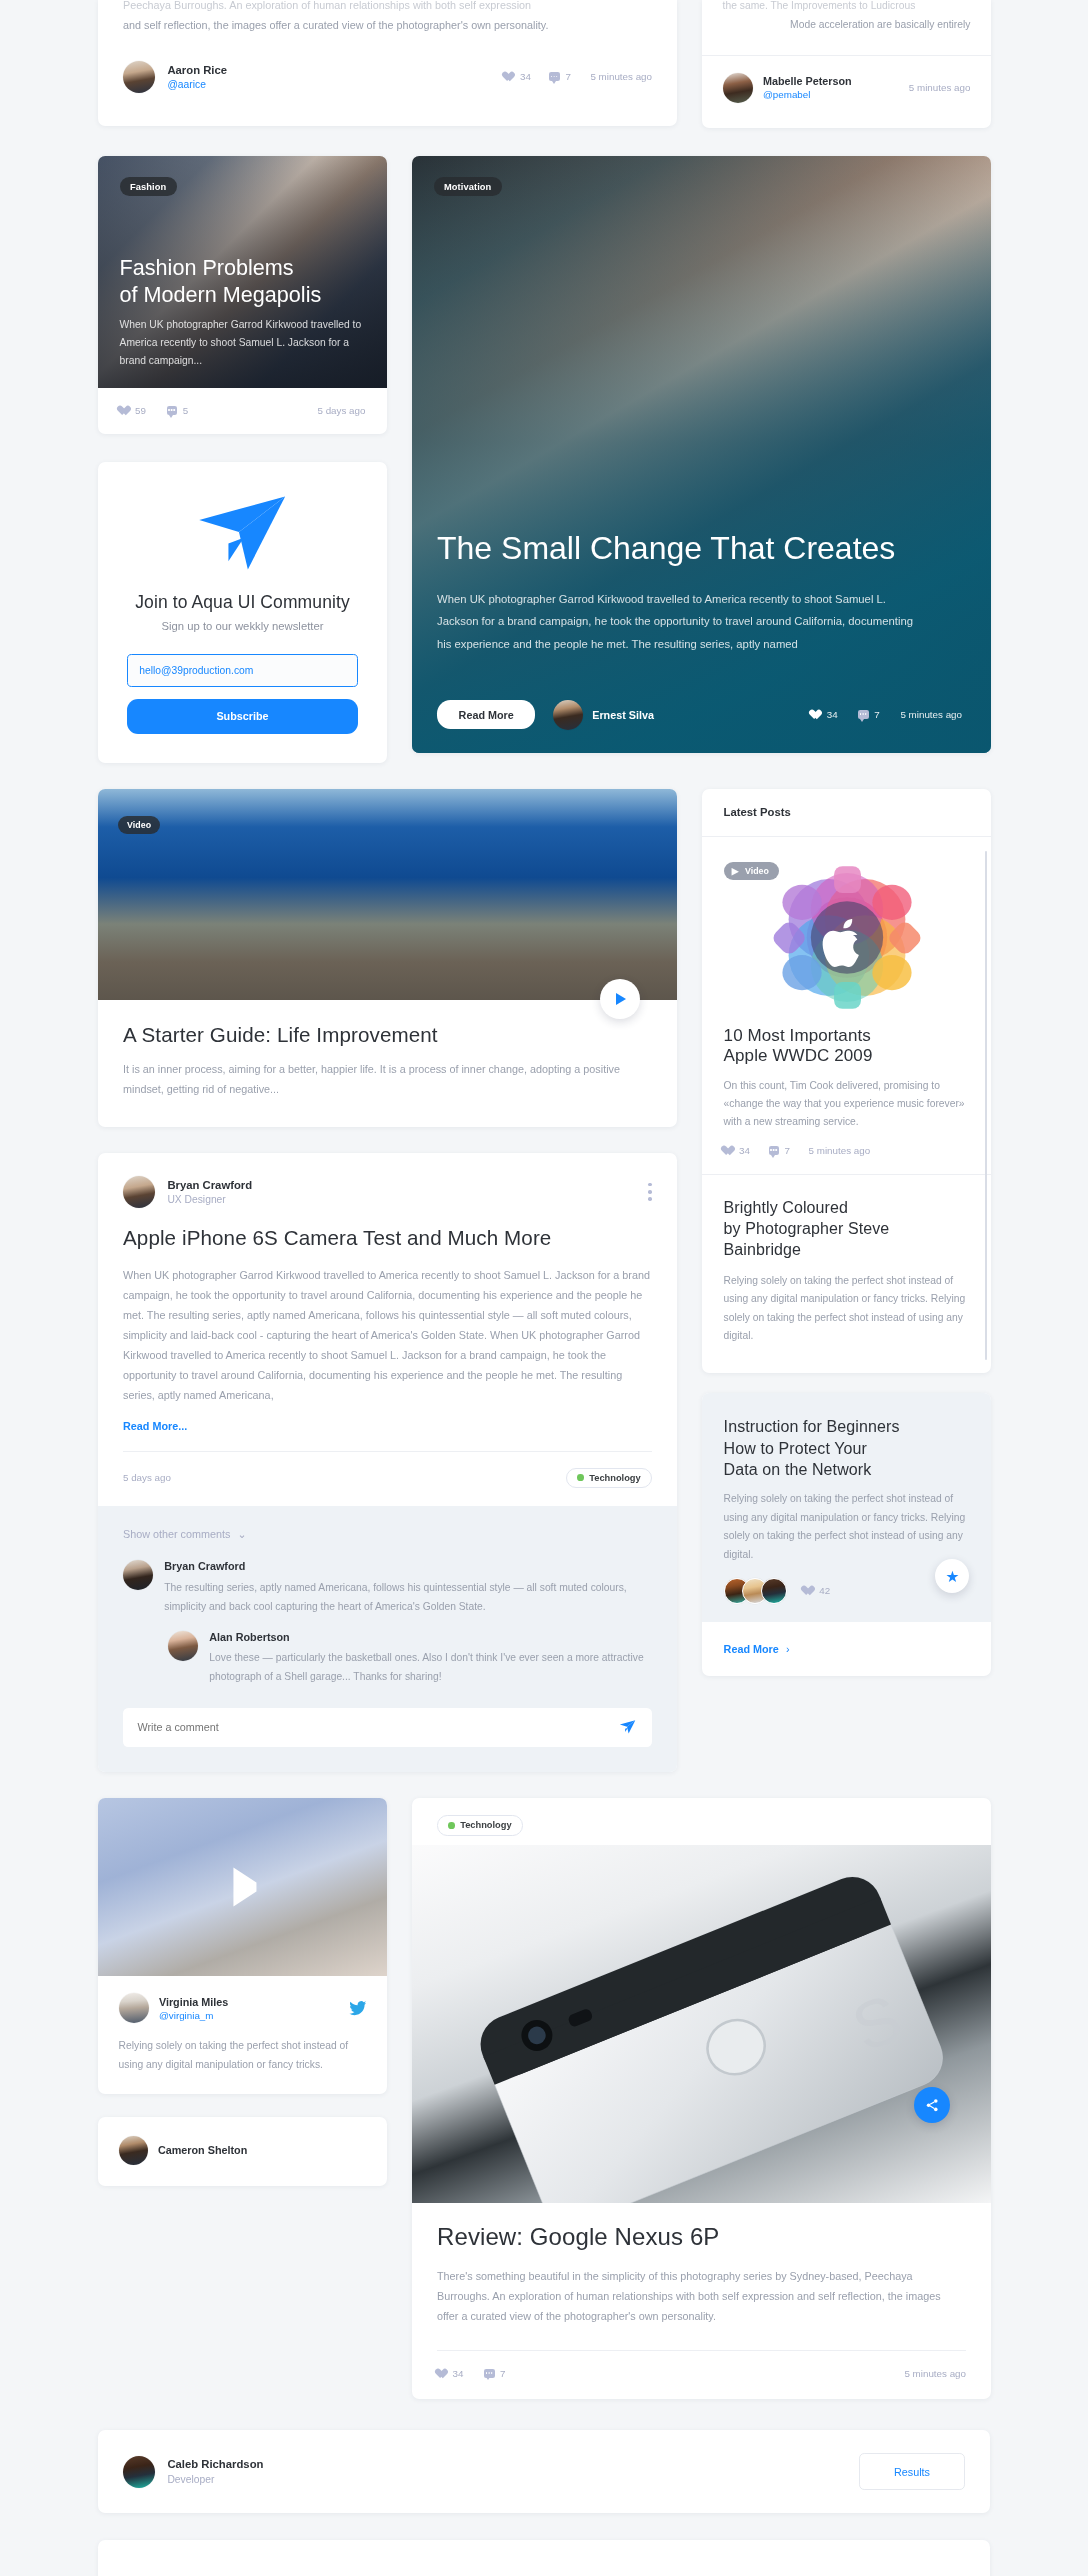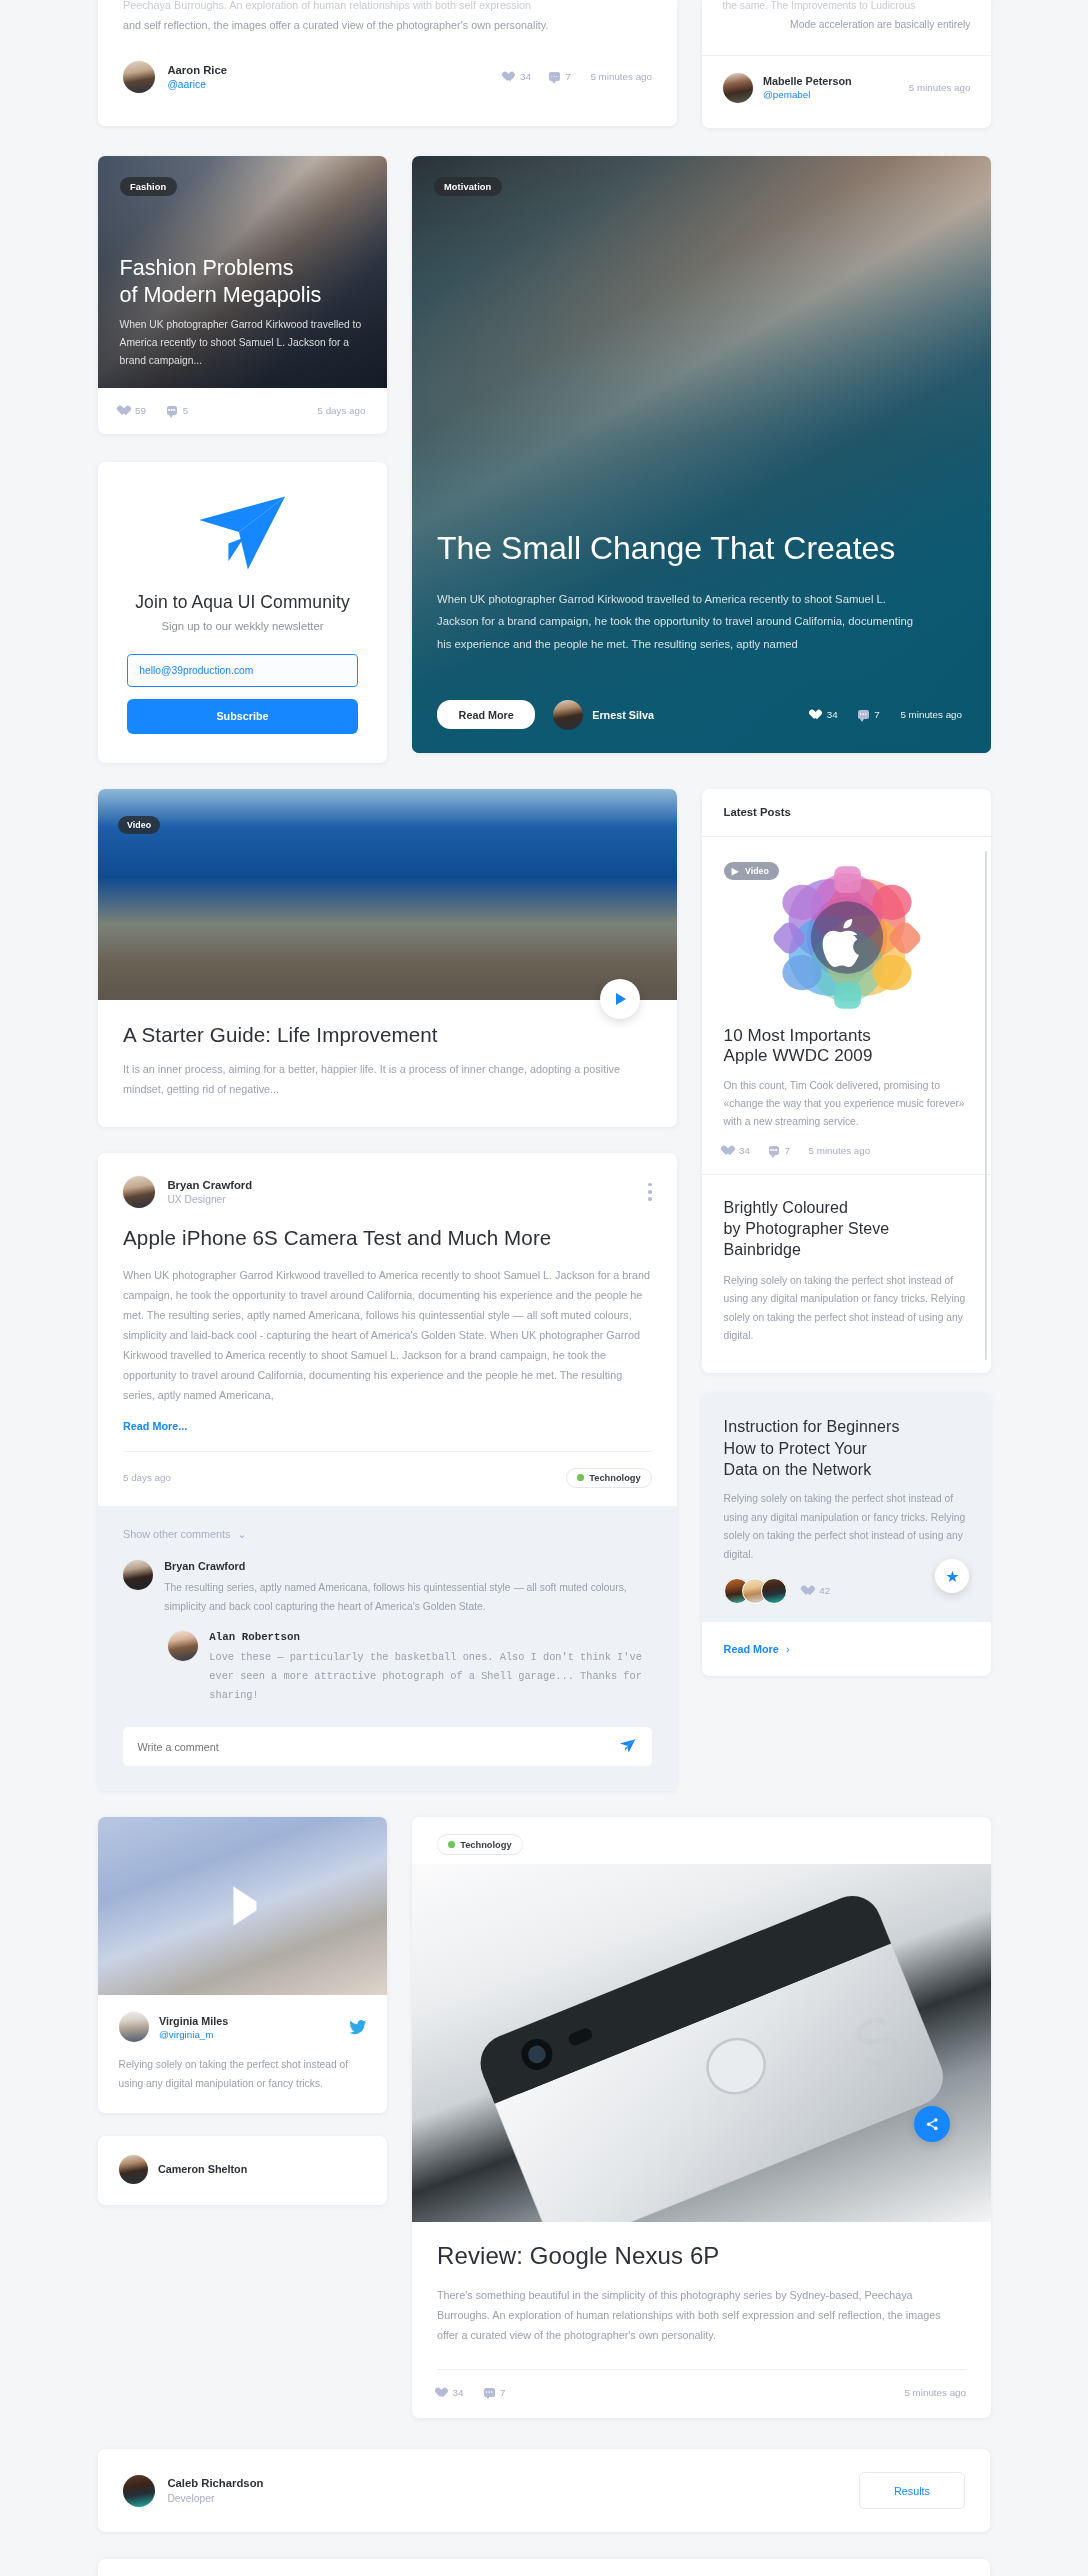--- a/index.html
+++ b/index.html
@@ -103,21 +103,21 @@
   .hero-sub { color:rgba(255,255,255,.82); font-weight:300; }
 
   .circle-btn {
     position:absolute; border-radius:50%; background:#fff;
     box-shadow:0 3.1px 9.3px rgba(30,40,70,.16); display:flex; align-items:center; justify-content:center;
   }
   .play-tri { width:0;height:0;border-left:10.3px solid #1787ff;border-top:6.7px solid transparent;border-bottom:6.7px solid transparent;margin-left:2.6px;}
   .play-tri-wht { width:0;height:0;border-left:23px solid #fff;border-top:15.5px solid transparent;border-bottom:15.5px solid transparent;margin-left:4.1px;}
 
   .btn-blue {
-    background:#1787ff;color:#fff;border:none;border-radius:6px;font-size:10.8px;font-weight:600;
+    background:#1787ff;color:#fff;border:none;border-radius:11px;font-size:10.8px;font-weight:600;
     padding:11.3px 0;width:100%;cursor:pointer;
   }
   .input-blue {
     width:100%;border:1px solid #1787ff;border-radius:4.6px;padding:9.8px 11.3px;font-size:10.3px;
     color:#1787ff;background:#fbfcfd;font-family:"Liberation Sans",sans-serif;outline:none;
   }
   .read-more-white{
     background:#fff;border:none;border-radius:13.4px;padding:8.8px 21.6px;font-size:10.8px;
     font-weight:600;color:#2e3238;cursor:pointer;
   }
@@ -288,21 +288,21 @@
           </div>
 
           <div style="display:flex;margin-top:19.6px;">
             <div class="av av-d" style="width:30px;height:30px;"></div>
             <div style="margin-left:11.3px;flex:1;">
               <div style="font-size:10.8px;font-weight:700;color:#2e3238;">Bryan Crawford</div>
               <div class="body-text" style="margin-top:5.2px;font-size:10.3px;">The resulting series, aptly named Americana, follows his quintessential style — all soft muted colours, simplicity and back cool capturing the heart of America's Golden State.</div>
             </div>
           </div>
 
-          <div style="display:flex;margin-top:15.5px;margin-left:45px;font-family:Liberation Mono, monospace;">
+          <div style="display:flex;margin-top:15.5px;margin-left:45px;">
             <div class="av av-e" style="width:30px;height:30px;"></div>
             <div style="margin-left:11.3px;flex:1;">
               <div style="font-size:10.8px;font-weight:700;color:#2e3238;">Alan Robertson</div>
               <div class="body-text" style="margin-top:5.2px;font-size:10.3px;">Love these — particularly the basketball ones. Also I don't think I've ever seen a more attractive photograph of a Shell garage... Thanks for sharing!</div>
             </div>
           </div>
 
           <div style="margin-top:21.6px;position:relative;">
             <input style="width: 100%; border: none; border-radius: 5.2px; padding: 13.4px 41px 13.4px 14.4px; font-size: 10.8px; color: rgb(168, 173, 196); font-family: &quot;Liberation Sans&quot;, sans-serif; outline: none; background: rgb(255, 255, 255);" placeholder="Write a comment">
             <svg width="17.5" height="15.5" viewBox="0 0 120 95" style="position:absolute;right:15.5px;top:11.3px;">

